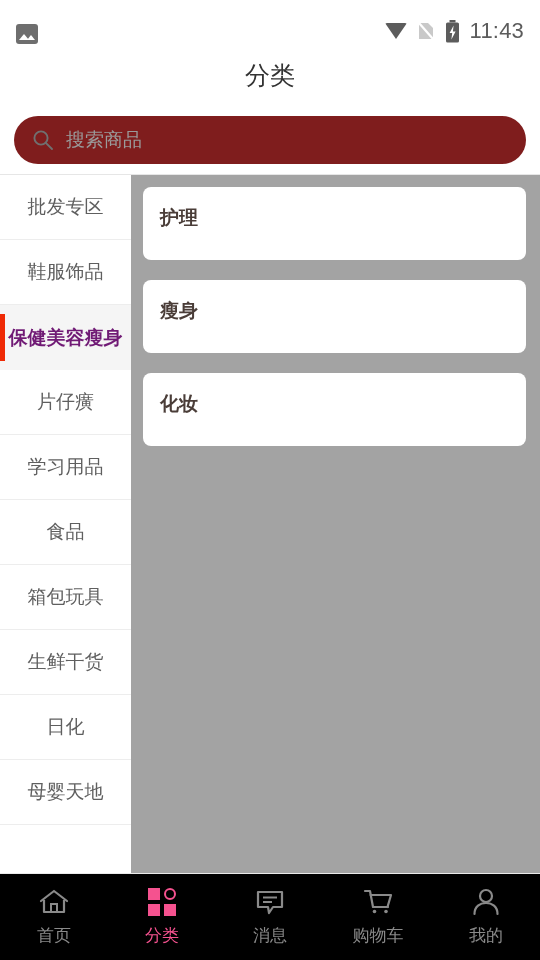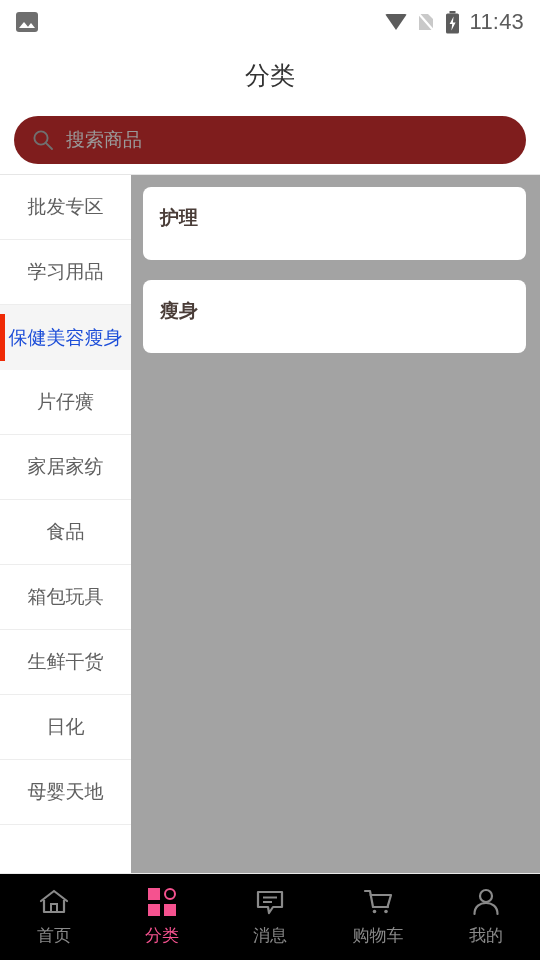--- a/index.html
+++ b/index.html
@@ -12,21 +12,21 @@
   .screen {
     position: relative;
     width: 540px; height: 960px;
     display: flex; flex-direction: column;
     background: #ffffff;
   }
 
   
   .statusbar {
     height: 44px; flex: 0 0 44px;
-    display: flex; align-items: center;
+    display: flex; align-items: flex-end;
     padding: 0 16px;
     background: #ffffff;
   }
   .sb-left { display: flex; align-items: center; gap: 8px; }
   .sb-right { margin-left: auto; display: flex; align-items: center; gap: 10px; }
   .img-icon {
     width: 22px; height: 20px; border-radius: 3px; background: #6e6e6e;
     position: relative; overflow: hidden;
   }
   .img-icon::after {
@@ -102,22 +102,22 @@
     text-align: center;
     font-size: 19px; color: #5f5f5f;
     position: relative;
     border-bottom: 1px solid #ededed;
     padding: 0 6px;
     line-height: 1.15;
     background: #ffffff;
   }
   .side-item.active {
     background: #f5f5f5;
-    color: #1d4ed8;
-    font-weight: normal;
+    color: #701a75;
+    font-weight: bold;
     border-bottom: none;
     text-align: right;
   }
   .side-item.active::before {
     content: ""; position: absolute; left: 0; top: 9px;
     width: 5px; height: 47px; background: #ef2a05;
   }
 
   
   .panel {
@@ -209,30 +209,30 @@
 
   <div class="divider-top"></div>
 
   <div class="content">
 
     <div class="sidebar">
       <div class="side-item">
           <span>批发专区</span>
         </div>
       <div class="side-item">
-          <span>学习用品</span>
+          <span>鞋服饰品</span>
         </div>
       <div class="side-item active">
           <span>保健美容瘦身</span>
         </div>
       <div class="side-item">
           <span>片仔癀</span>
         </div>
       <div class="side-item">
-          <span>家居家纺</span>
+          <span>学习用品</span>
         </div>
       <div class="side-item">
           <span>食品</span>
         </div>
       <div class="side-item">
           <span>箱包玩具</span>
         </div>
       <div class="side-item">
           <span>生鲜干货</span>
         </div>
@@ -244,20 +244,23 @@
         </div>
     </div>
 
     <div class="panel">
       <div class="card">
         <div class="card-title">护理</div>
       </div>
       <div class="card">
         <div class="card-title">瘦身</div>
       </div>
+      <div class="card">
+        <div class="card-title">化妆</div>
+      </div>
     </div>
 
   </div>
 
   <div class="bottomnav">
 
     <div class="nav-item">
       <span class="nav-icon">
         <svg width="30" height="28" viewBox="0 0 30 28">
           <path d="M2 13 L15 3 L28 13" fill="none" stroke="#8a8a8a" stroke-width="2.2" stroke-linecap="round" stroke-linejoin="round"></path>

